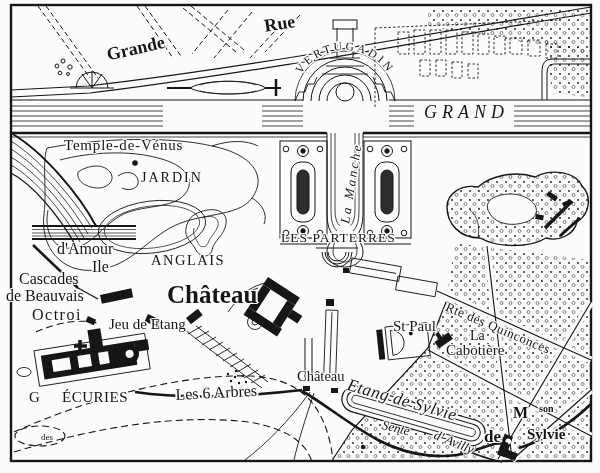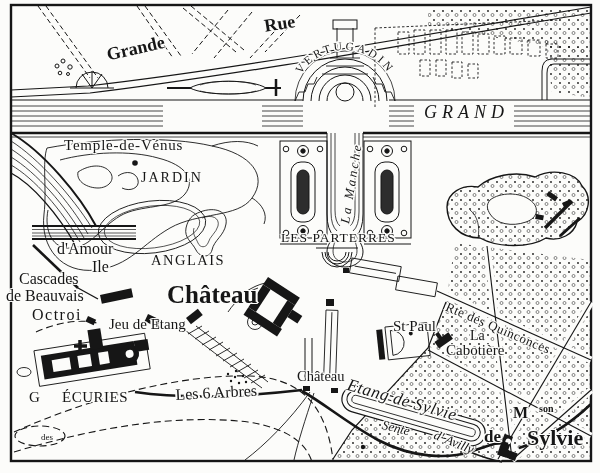--- a/index.html
+++ b/index.html
@@ -334,16 +334,16 @@
       <span class="lbl" style="left: 393px; top: 319px; font-size: 15px;">St Paul</span>
       <span class="lbl" style="left: 449px; top: 300px; font-size: 13px; transform: rotate(23deg); letter-spacing: 0.5px;">Rte des Quinconces</span>
       <span class="lbl" style="left: 470px; top: 329px; font-size: 14px;">La</span>
       <span class="lbl" style="left: 446px; top: 343px; font-size: 15px;">Cabotière</span>
       <span class="lbl" style="left: 350px; top: 376px; font-size: 17px; transform: rotate(16deg); font-style: italic; letter-spacing: 0.5px;">Etang de Sylvie</span>
       <span class="lbl" style="left: 384px; top: 418px; font-size: 13px; transform: rotate(14deg); font-style: italic;">Sente</span>
       <span class="lbl" style="left: 437px; top: 428px; font-size: 13px; transform: rotate(22deg); font-style: italic;">d' Avilly</span>
       <span class="lbl" style="left: 513px; top: 405px; font-size: 16px; font-weight: 700;">M</span>
       <span class="lbl" style="left: 526px; top: 404px; font-size: 10px; font-weight: 700; margin-left: 13px;">son</span>
       <span class="lbl" style="left: 484px; top: 428px; font-size: 17px; font-weight: 700;">de</span>
-      <span class="lbl" style="left: 527px; top: 427px; font-size: 22px; font-weight: 700;">Sylvie</span>
+      <span class="lbl" style="left: 527px; top: 427px; font-size: 15px; font-weight: 700;">Sylvie</span>
     </div>
 
 </div>
 
 </body></html>

